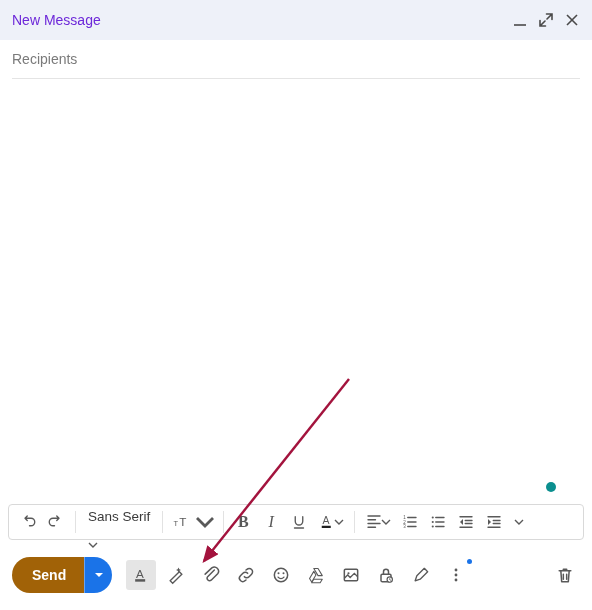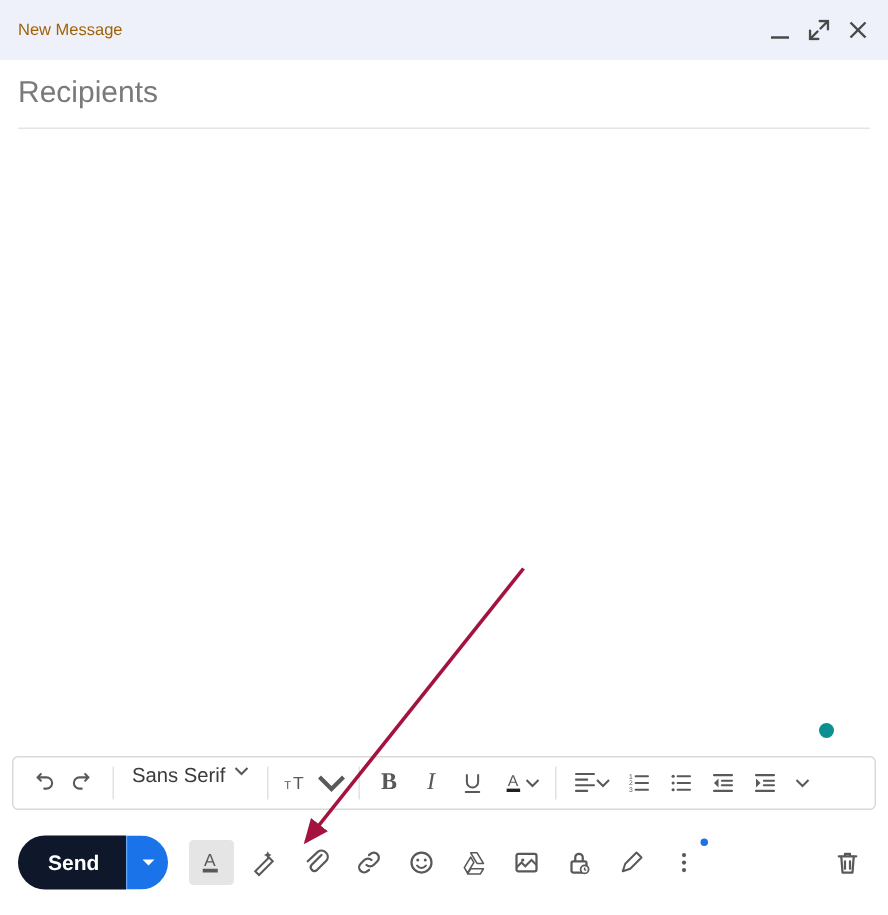--- a/index.html
+++ b/index.html
@@ -1,42 +1,42 @@
 <!DOCTYPE html>
 <html><head>
 <meta charset="utf-8">
 <style>
   * { box-sizing: border-box; margin: 0; padding: 0; }
   html, body { width: 592px; height: 610px; font-family: Arial, Helvetica, sans-serif; background: #fff; overflow: hidden; }
   .window { width: 592px; height: 610px; display: flex; flex-direction: column; position: relative; }
   .titlebar { background: #eef1f9; height: 40px; display: flex; align-items: center; padding: 0 12px; justify-content: space-between; }
-  .titlebar .title { color: #a16207; font-size: 11px; font-weight: 500; }
+  .titlebar .title { color: #6d28d9; font-size: 14px; font-weight: 500; }
   .title-icons { display: flex; align-items: center; gap: 10px; }
   .title-icons svg { width: 14px; height: 14px; }
   .title-icon { display: inline-flex; align-items: center; justify-content: center; width: 16px; height: 16px; cursor: pointer; }
   .fields { padding: 0 12px; }
   .field-row { border-bottom: 1px solid #e4e4e4; }
-  .field-input { width: 100%; border: none; outline: none; font-size: 20px; color: #6b6b6b; padding: 11px 0; background: transparent; }
+  .field-input { width: 100%; border: none; outline: none; font-size: 14px; color: #6b6b6b; padding: 11px 0; background: transparent; }
   .field-input::placeholder { color: #7a7a7a; }
   .body-area { flex: 1; position: relative; }
   .teal-dot { position: absolute; right: 36px; bottom: 12px; width: 10px; height: 10px; border-radius: 50%; background: #0b8f8f; }
   .format-bar { height: 36px; margin: 0 8px; border: 1px solid #d9d9d9; border-radius: 4px; display: flex; align-items: center; padding: 0 6px; gap: 2px; }
   .format-bar .sep { width: 1px; height: 22px; background: #e2e2e2; margin: 0 4px; }
   .fbtn { display: inline-flex; align-items: center; justify-content: center; width: 26px; height: 26px; border-radius: 2px; cursor: pointer; }
   .fbtn svg { width: 18px; height: 18px; }
-  .font-select { display: inline-flex; align-items: flex-start; gap: 6px; padding: 0 6px; height: 26px; cursor: pointer; font-size: 13.5px; color: #3a3a3a; }
+  .font-select { display: inline-flex; align-items: flex-start; gap: 16px; padding: 0 6px; height: 26px; cursor: pointer; font-size: 13.5px; color: #3a3a3a; flex-direction: column; }
   .caret { display:inline-flex; }
   .caret svg { width: 10px; height: 10px; }
   .size-select { display: inline-flex; align-items: center; gap: 4px; padding: 0 2px; cursor: pointer; }
   .size-select svg { width: 20px; height: 20px; }
   .bold { font-weight: 700; font-family: Georgia, serif; font-size: 16px; }
   .italic { font-style: italic; font-family: Georgia, serif; font-size: 16px; }
   .bottom-bar { height: 70px; display: flex; align-items: center; padding: 0 12px; gap: 8px; }
   .send-wrap { display: flex; align-items: center; }
-  .send-btn { background: #0f172a; color: #fff; border: none; font-size: 14px; font-weight: 600; height: 36px; padding: 0 18px 0 20px; border-top-left-radius: 18px; border-bottom-left-radius: 18px; cursor: pointer; }
+  .send-btn { background: #a16207; color: #fff; border: none; font-size: 14px; font-weight: 600; height: 36px; padding: 0 18px 0 20px; border-top-left-radius: 18px; border-bottom-left-radius: 18px; cursor: pointer; }
   .send-more { background: #1a73e8; color: #fff; height: 36px; width: 28px; border-top-right-radius: 18px; border-bottom-right-radius: 18px; display: inline-flex; align-items: center; justify-content: center; cursor: pointer; border-left: 1px solid rgba(255,255,255,0.35); }
   .send-more svg { width: 10px; height: 10px; }
   .tool-icons { display: flex; align-items: center; gap: 5px; margin-left: 6px; }
   .tool-btn { display: inline-flex; align-items: center; justify-content: center; width: 30px; height: 30px; border-radius: 3px; cursor: pointer; }
   .tool-btn.active { background: #e5e5e5; }
   .tool-btn svg { width: 20px; height: 20px; }
   .spacer { flex: 1; }
   .blue-dot { position: absolute; width: 5px; height: 5px; background: #1a73e8; border-radius: 50%; top: -1px; right: -1px; }
   .more-wrap { position: relative; }
   .arrow-overlay { position: absolute; pointer-events: none; }

